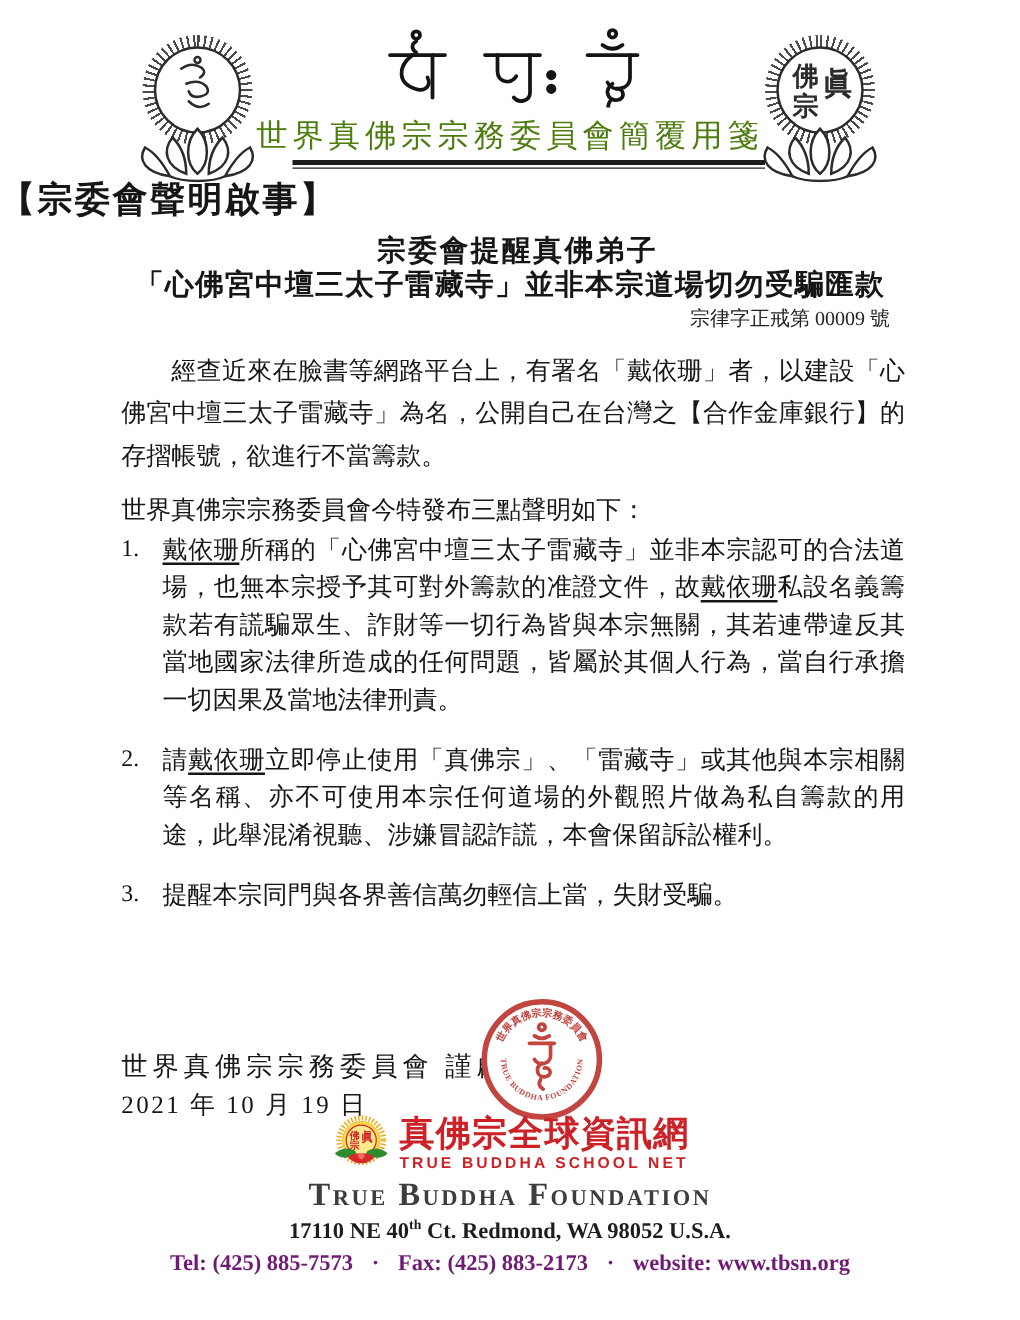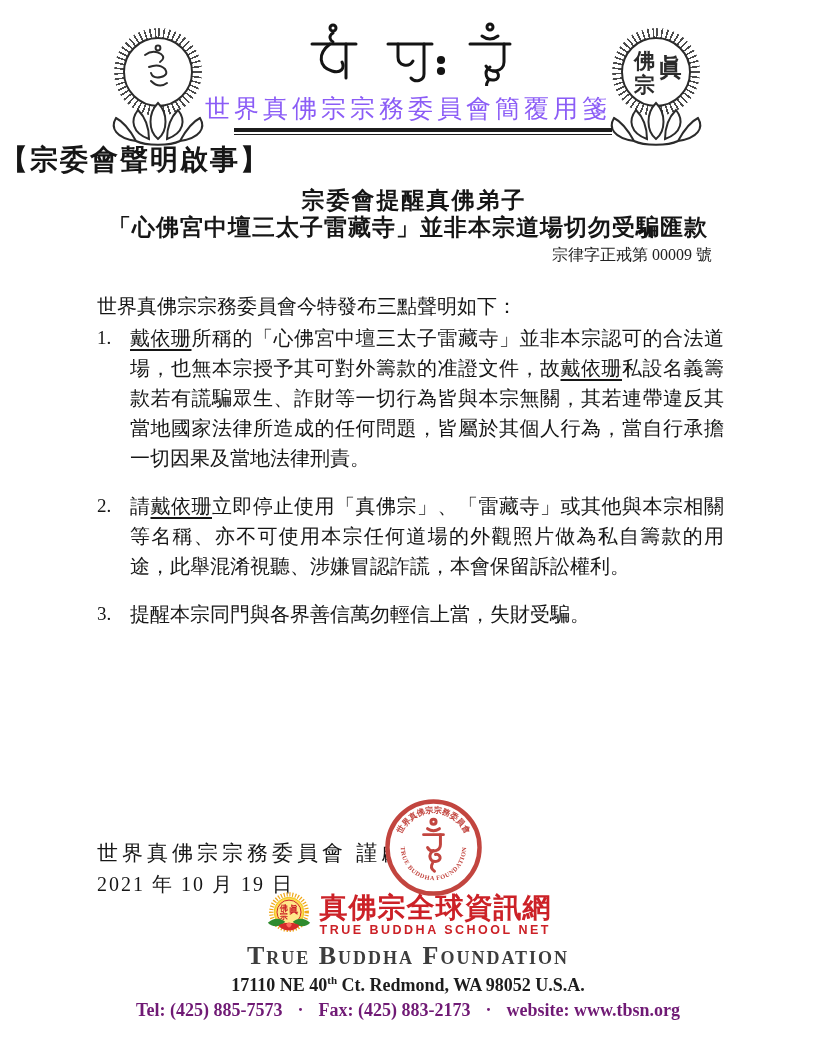--- a/index.html
+++ b/index.html
@@ -19,21 +19,21 @@
   .seal-disc { position:absolute; top:9px; left:21px; width:70px; height:70px; border-radius:50%;
                background:#fff; border:2px solid #2b2b2b; }
   .seal-chars { position:absolute; inset:0; }
   .seal-chars span { position:absolute; font-weight:bold; color:#2b2b2b; line-height:1; }
   .ch-fo   { left:11px; top:12px;  font-size:21px; }
   .ch-zhen { left:35px; top:16px;  font-size:25px; }
   .ch-zong { left:11px; top:36px;  font-size:21px; }
   .lotus { position:absolute; bottom:0; left:0; }
   .mantra-wrap { position:absolute; top:20px; left:0; width:100%; text-align:center; }
   .letterhead { position:absolute; top:92px; left:0; width:100%; text-align:center;
-                font-size:25px; letter-spacing:4px; color:#8b5cf6; }
+                font-size:25px; letter-spacing:4px; color:#4d7c0f; }
   .rule { position:absolute; top:128px; left:234px; width:378px; height:7px;
           border-top:4px solid #1c1c1c; border-bottom:1px solid #1c1c1c; }
   .doc-title { position:absolute; top:141px; left:0; width:100%; 
                font-size:28px; font-weight:bold; letter-spacing:2px; }
   .subtitle1 { position:absolute; top:185px; left:0; width:100%; text-align:center;
                font-size:23px; font-weight:bold; letter-spacing:2px;padding-left:12px; }
   .subtitle2 { position:absolute; top:212px; left:0; width:100%; text-align:center;
                font-size:23px; font-weight:bold; letter-spacing:1px; }
   .ref-no { position:absolute; top:245px; right:104px; font-size:16px; color:#222; }
   
@@ -135,20 +135,21 @@
 
   <div class="letterhead">世界真佛宗宗務委員會簡覆用箋</div>
   <div class="rule"></div>
 
   <div class="doc-title">【宗委會聲明啟事】</div>
   <div class="subtitle1">宗委會提醒真佛弟子</div>
   <div class="subtitle2">「心佛宮中壇三太子雷藏寺」並非本宗道場切勿受騙匯款</div>
   <div class="ref-no">宗律字正戒第 00009 號</div>
 
   <div class="body">
+    <p class="p1">經查近來在臉書等網路平台上，有署名「戴依珊」者，以建設「心佛宮中壇三太子雷藏寺」為名，公開自己在台灣之【合作金庫銀行】的存摺帳號，欲進行不當籌款。</p>
     <p class="p2">世界真佛宗宗務委員會今特發布三點聲明如下：</p>
     <ol class="statements">
       <li class="statement">
         <span class="num">1.</span>
         <span class="stext"><span class="u">戴依珊</span><span>所稱的「心佛宮中壇三太子雷藏寺」並非本宗認可的合法道場，也無本宗授予其可對外籌款的准證文件，故</span><span class="u">戴依珊</span><span>私設名義籌款若有謊騙眾生、詐財等一切行為皆與本宗無關，其若連帶違反其當地國家法律所造成的任何問題，皆屬於其個人行為，當自行承擔一切因果及當地法律刑責。</span></span>
       </li>
       <li class="statement">
         <span class="num">2.</span>
         <span class="stext"><span>請</span><span class="u">戴依珊</span><span>立即停止使用「真佛宗」、「雷藏寺」或其他與本宗相關等名稱、亦不可使用本宗任何道場的外觀照片做為私自籌款的用途，此舉混淆視聽、涉嫌冒認詐謊，本會保留訴訟權利。</span></span>
       </li>

